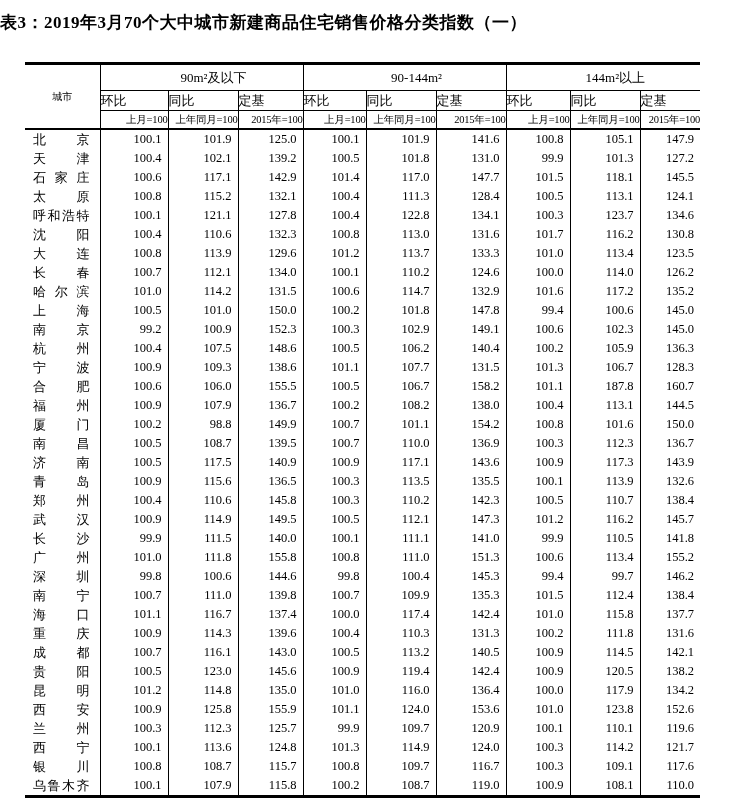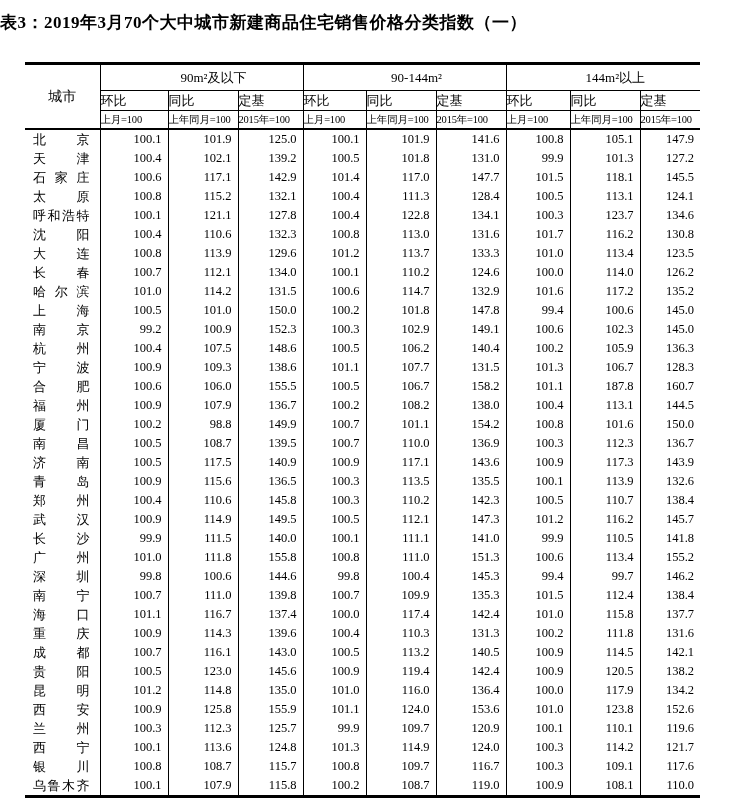--- a/index.html
+++ b/index.html
@@ -45,24 +45,24 @@
   }
   .price-table th.city-th,
   .price-table td.city-cell {
     border-right: 1px solid #000;
   }
   
   .price-table th.group-th { border-bottom: 1px solid #000; padding-left: 24px; }
   .price-table th.sub-th   { border-bottom: 1px solid #000; }
   .price-table thead       { border-bottom: 2px solid #000; }
 
-  .price-table th.city-th  { font-size: 14px; font-family: Liberation Mono, monospace; }
+  .price-table th.city-th  { font-size: 10px; font-family: Liberation Mono, monospace; }
   .price-table th.group-th { height: 25px; font-size: 13px; text-align: center; }
   .price-table th.sub-th   { height: 19px; font-size: 13px; text-align: left; }
-  .price-table th.base-th  { height: 17px; font-size: 10.5px; text-align: left; letter-spacing: -0.2px; }
+  .price-table th.base-th  { height: 17px; font-size: 10.5px; text-align: right; letter-spacing: -0.2px; }
 
   .price-table td { height: 19px; }
   .price-table td.city-cell {
     font-size: 13px;
     padding: 0 10px 0 8px;
     text-align: justify;
     text-align-last: justify;
   }
   .price-table td.value-cell {
     font-size: 12.5px;

